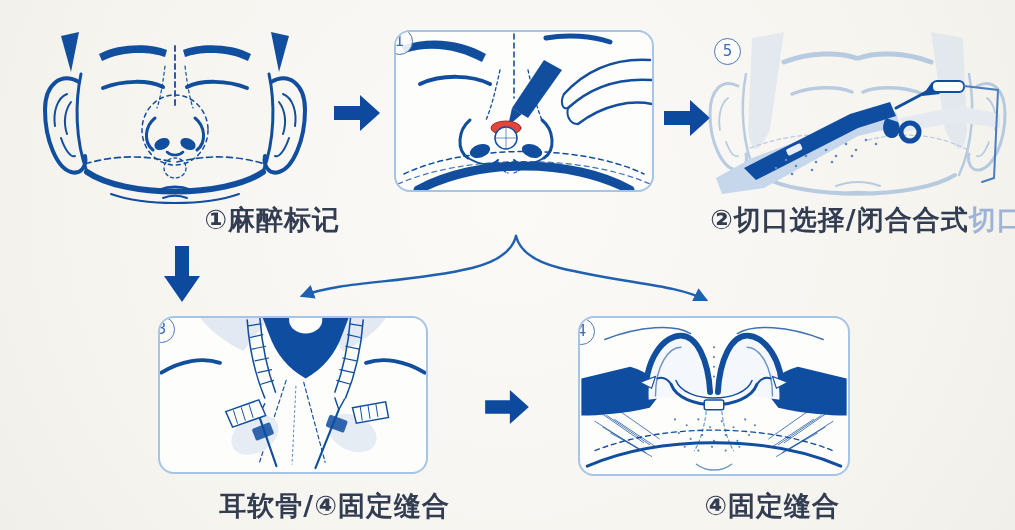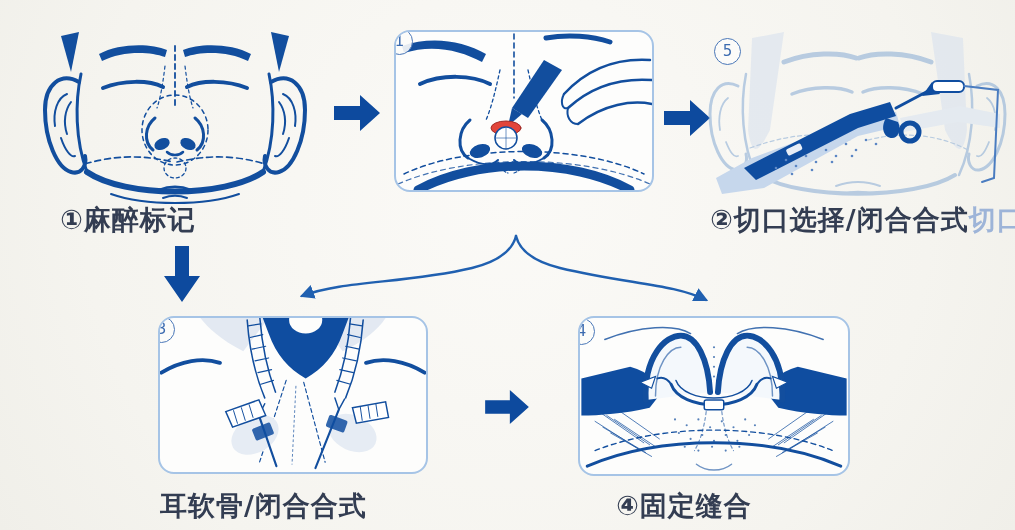--- a/index.html
+++ b/index.html
@@ -29,21 +29,21 @@
     background:rgba(252,252,250,.9);
     font-size:15px; line-height:24px; text-align:center;
     z-index:5;
   }
   .step-label{
     position:absolute;
     font-size:27px;
     font-weight:600;
     letter-spacing:1px;
     color:#333d52;
-    text-align:left;
+    text-align:right;
     white-space:nowrap;
   }
   .step-label .faded{ color:#9db4d8; }
   svg{ display:block; }
 </style>
 </head>
 <body>
 
 <div class="stage">
 
@@ -282,16 +282,16 @@
             <circle cx="136" cy="60" r="1.1"></circle>
         </g>
         <path d="M14,136 C84,108 188,108 258,136" stroke-width="1.4" stroke-dasharray="5,4"></path>
         <path d="M6,152 C80,120 192,120 266,152" stroke-width="3"></path>
         <path d="M118,150 C128,158 144,158 154,150" stroke-width="1.5" opacity="0.6"></path>
       </g>
     </svg>
     <div class="badge" style="left:-12px; top:0px;">4</div>
   </div>
 
-  <div class="step-label" style="left:160px; top:488px; width:290px;">耳软骨/闭合合式</div>
-  <div class="step-label" style="left:616px; top:488px; width:250px;">④固定缝合</div>
+  <div class="step-label" style="left:160px; top:488px; width:290px;">耳软骨/④固定缝合</div>
+  <div class="step-label" style="left:590px; top:488px; width:250px;">④固定缝合</div>
 
 </div>
 
 </body></html>

